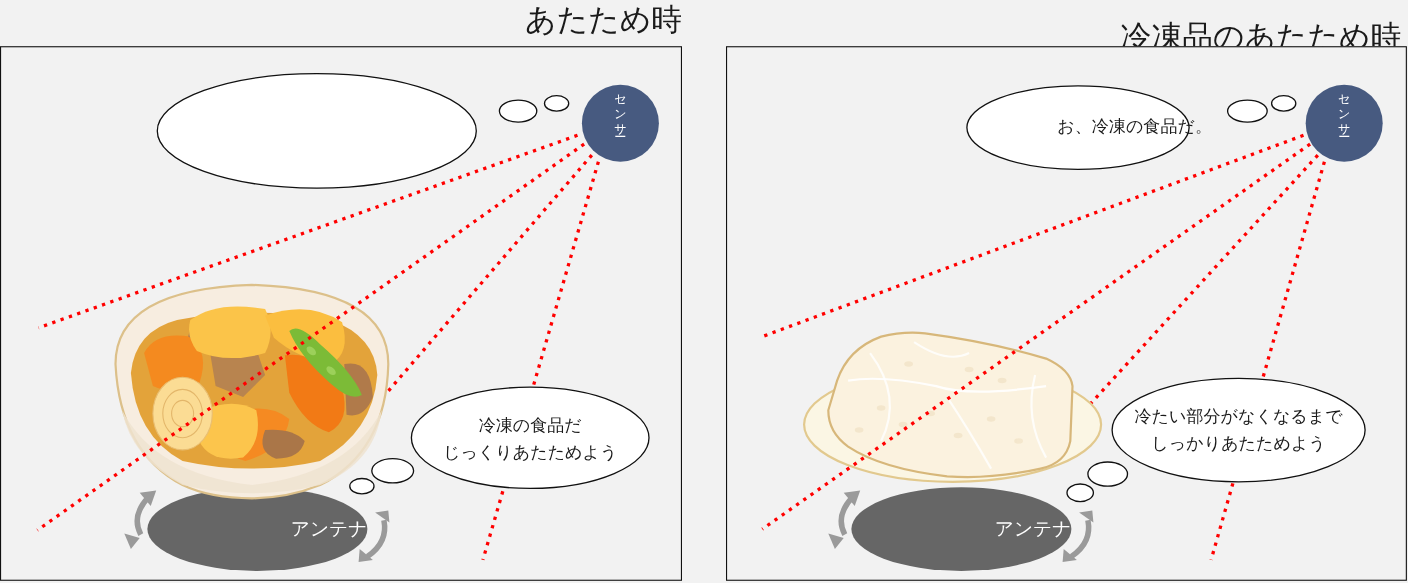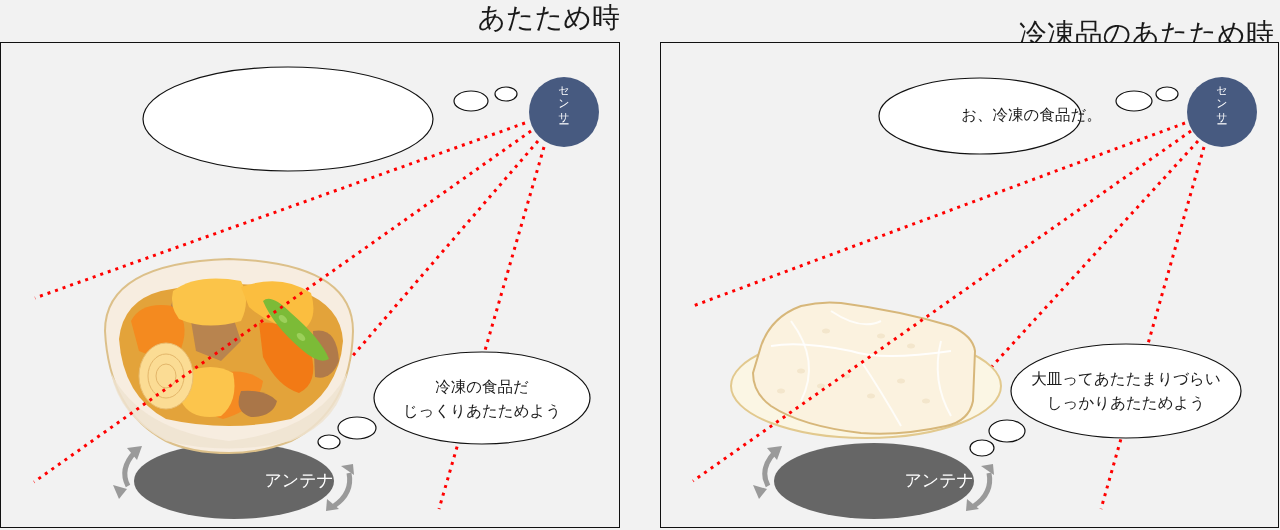--- a/index.html
+++ b/index.html
@@ -162,16 +162,16 @@
     <ellipse cx="981" cy="447" rx="12" ry="8" fill="#fff" stroke="#111" stroke-width="1.2"></ellipse>
   </svg>
 
   <div class="sensor-label" style="left:553px; top:35px;">センサー</div>
   <div class="antenna-label" style="left:113px; top:426px;">アンテナ</div>
 
   <div class="txt" style="left:219px; top:60px; width:215px;margin-left:44px;">
     <div>お、冷凍の食品だ。</div>
   </div>
   <div class="txt" style="left:350px; top:324px; width:230px;">
-    <div>大皿ってあたたまりづらい</div>
+    <div>冷たい部分がなくなるまで</div>
     <div>しっかりあたためよう</div>
   </div>
 </div>
 
 </body></html>

